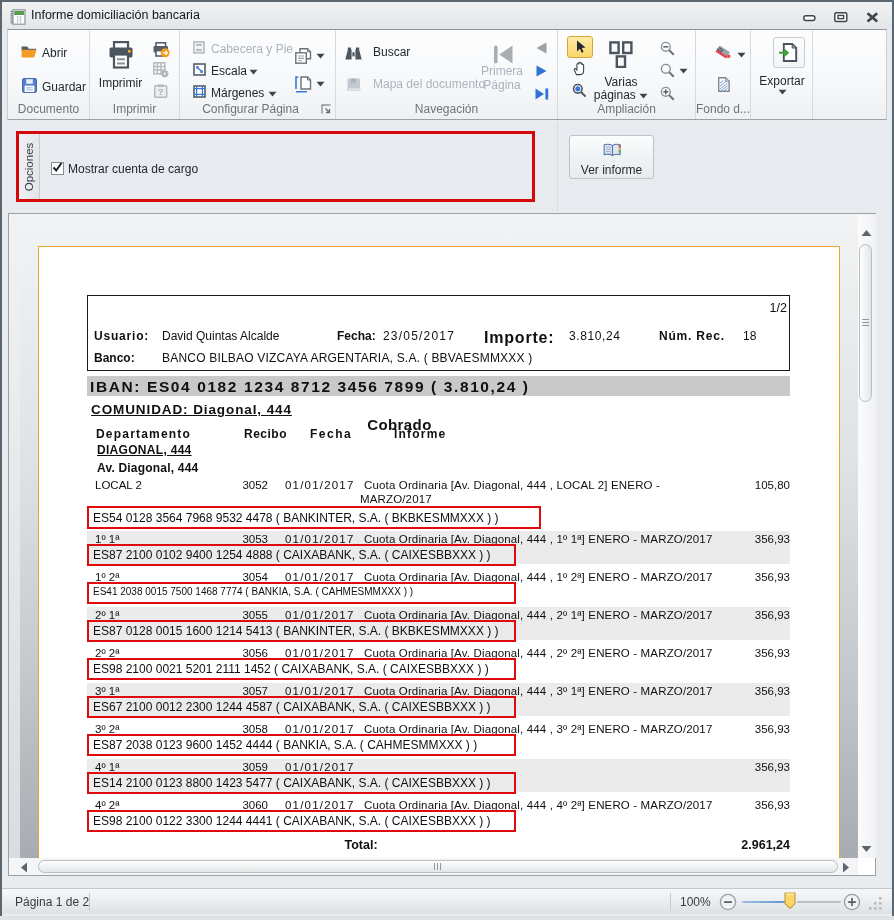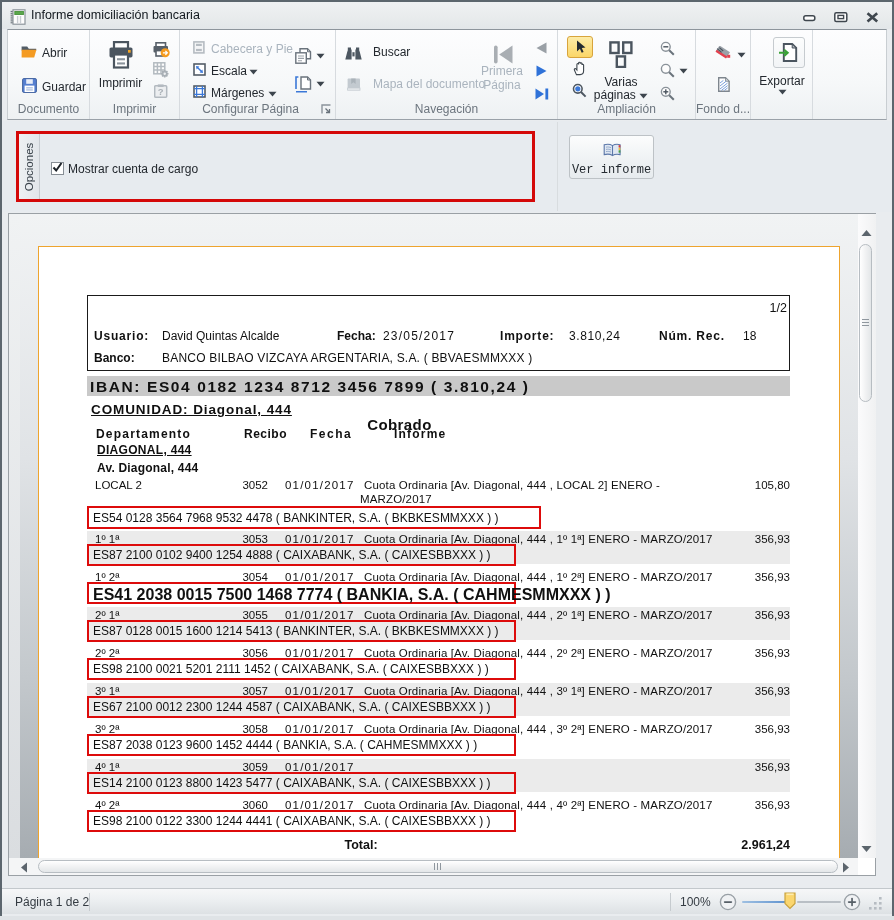--- a/index.html
+++ b/index.html
@@ -31,21 +31,21 @@
 #optrow { position:absolute; left:2px; top:121px; width:890px; height:91px; background:#e7ebef; }
 #redbox { position:absolute; left:14px; top:10px; width:519px; height:71px; border:3px solid #d40808; }
 #opttab { position:absolute; left:0px; top:0px; width:21px; height:65px;
   background:linear-gradient(90deg,#eef1f3,#e2e6ea); border-right:1px solid #c6cbd0; }
 #opttab span { position:absolute; left:-22px; top:26px; width:65px; height:14px; text-align:center;
   transform:rotate(-90deg); font-size:11.5px; color:#39424a; display:block; }
 #optdivider { position:absolute; left:555px; top:1px; height:89px; width:1px; background:#d8dcdf; }
 #verinforme { position:absolute; left:567px; top:14px; width:85px; height:44px;
   background:linear-gradient(180deg,#fcfdfd 0%,#f0f3f5 50%,#e7ebee 100%);
   border:1px solid #bdc2c6; border-radius:3px; }
-#verinforme .t { position:absolute; left:0; right:0; top:27px; text-align:center; font-size:12px; color:#252b31;font-family:Liberation Mono, monospace; }
+#verinforme .t { position:absolute; left:0; right:0; top:27px; text-align:center; font-size:12px; color:#252b31; }
 #checkrow { position:absolute; left:49px; top:41px; }
 #checkbox { position:absolute; left:0; top:0; width:13px; height:13px; background:#fff; border:1px solid #878e95; }
 #checklbl { position:absolute; left:17px; top:0px; font-size:12px; color:#23282e; white-space:nowrap; }
 
 
 #preview { position:absolute; left:8px; top:213px; width:868px; height:663px;
   border:1px solid #9aa0a5; background:#fff; }
 #backdrop { position:absolute; left:0; top:0; width:849px; height:644px; overflow:hidden;
   background:linear-gradient(180deg,#f1f3f4 0%,#e0e3e6 38%,#c3c8cc 72%,#a6acb1 100%); }
 #backdrop::before { content:""; position:absolute; left:0; top:0; width:11px; height:644px;
@@ -339,21 +339,21 @@
   <div id="backdrop">
     <div id="page"></div>
     <div id="doc">
 
       <div class="abs" style="left:78px;top:81px;width:703px;height:76px;border:1.5px solid #1a1a1a;"></div>
       <div class="line" style="top:87px;width:778px;text-align:right;font-size:12.5px;">1/2</div>
       <div class="line b" style="left:85px;top:115px;font-size:12px;letter-spacing:.8px;">Usuario:</div>
       <div class="line" style="left:153px;top:115px;font-size:12px;">David Quintas Alcalde</div>
       <div class="line b" style="left:328px;top:115px;font-size:12px;">Fecha:</div>
       <div class="line" style="left:374px;top:115px;font-size:12px;letter-spacing:1.2px;">23/05/2017</div>
-      <div class="line b" style="left:491px;top:115px;font-size:12px;letter-spacing:.8px;">Importe:</div>
+      <div class="line b" style="left:475px;top:115px;font-size:16px;letter-spacing:.8px;">Importe:</div>
       <div class="line" style="left:560px;top:115px;font-size:12px;letter-spacing:.6px;">3.810,24</div>
       <div class="line b" style="left:650px;top:115px;font-size:12px;letter-spacing:.8px;">Núm. Rec.</div>
       <div class="line" style="left:734px;top:115px;font-size:12px;">18</div>
       <div class="line b" style="left:85px;top:137px;font-size:12px;">Banco:</div>
       <div class="line" style="left:153px;top:137px;font-size:12px;letter-spacing:.2px;">BANCO BILBAO VIZCAYA ARGENTARIA, S.A. ( BBVAESMMXXX )</div>
 
       <div class="abs" style="left:78px;top:162px;width:703px;height:20px;background:#c9c9c9;"></div>
       <div class="line b" style="left:81px;top:164px;font-size:15.5px;letter-spacing:1.6px;">IBAN: ES04 0182 1234 8712 3456 7899 ( 3.810,24 )</div>
       <div class="line b" style="left:82px;top:188px;font-size:13.5px;letter-spacing:.9px;text-decoration:underline;">COMUNIDAD: Diagonal, 444</div>
 
@@ -381,21 +381,21 @@
       <div class="line" style="left:355px;top:319px;font-size:11.5px;letter-spacing:.15px;">Cuota Ordinaria [Av. Diagonal, 444 , 1º 1ª] ENERO - MARZO/2017</div>
       <div class="line" style="top:319px;width:781px;text-align:right;font-size:11.5px;">356,93</div>
       <div class="redb" style="left:78px;top:330px;width:429px;height:22px;"></div>
       <div class="line" style="left:84px;top:334px;font-size:12px;">ES87 2100 0102 9400 1254 4888 ( CAIXABANK, S.A. ( CAIXESBBXXX ) )</div>
       <div class="line" style="left:86px;top:357px;font-size:11.5px;">1º 2ª</div>
       <div class="line" style="top:357px;width:259px;text-align:right;font-size:11.5px;">3054</div>
       <div class="line" style="left:276px;top:357px;font-size:11.5px;letter-spacing:1.2px;">01/01/2017</div>
       <div class="line" style="left:355px;top:357px;font-size:11.5px;letter-spacing:.15px;">Cuota Ordinaria [Av. Diagonal, 444 , 1º 2ª] ENERO - MARZO/2017</div>
       <div class="line" style="top:357px;width:781px;text-align:right;font-size:11.5px;">356,93</div>
       <div class="redb" style="left:78px;top:368px;width:429px;height:22px;"></div>
-      <div class="line" style="left:84px;top:372px;font-size:16px;font-weight:bold;">ES41 2038 0015 7500 1468 7774 ( BANKIA, S.A. ( CAHMESMMXXX ) )</div>
+      <div class="line" style="left:84px;top:372px;font-size:10px;">ES41 2038 0015 7500 1468 7774 ( BANKIA, S.A. ( CAHMESMMXXX ) )</div>
       <div class="grayband" style="top:393px;height:33px;"></div>
       <div class="line" style="left:86px;top:395px;font-size:11.5px;">2º 1ª</div>
       <div class="line" style="top:395px;width:259px;text-align:right;font-size:11.5px;">3055</div>
       <div class="line" style="left:276px;top:395px;font-size:11.5px;letter-spacing:1.2px;">01/01/2017</div>
       <div class="line" style="left:355px;top:395px;font-size:11.5px;letter-spacing:.15px;">Cuota Ordinaria [Av. Diagonal, 444 , 2º 1ª] ENERO - MARZO/2017</div>
       <div class="line" style="top:395px;width:781px;text-align:right;font-size:11.5px;">356,93</div>
       <div class="redb" style="left:78px;top:406px;width:429px;height:22px;"></div>
       <div class="line" style="left:84px;top:410px;font-size:12px;">ES87 0128 0015 1600 1214 5413 ( BANKINTER, S.A. ( BKBKESMMXXX ) )</div>
       <div class="line" style="left:86px;top:433px;font-size:11.5px;">2º 2ª</div>
       <div class="line" style="top:433px;width:259px;text-align:right;font-size:11.5px;">3056</div>

